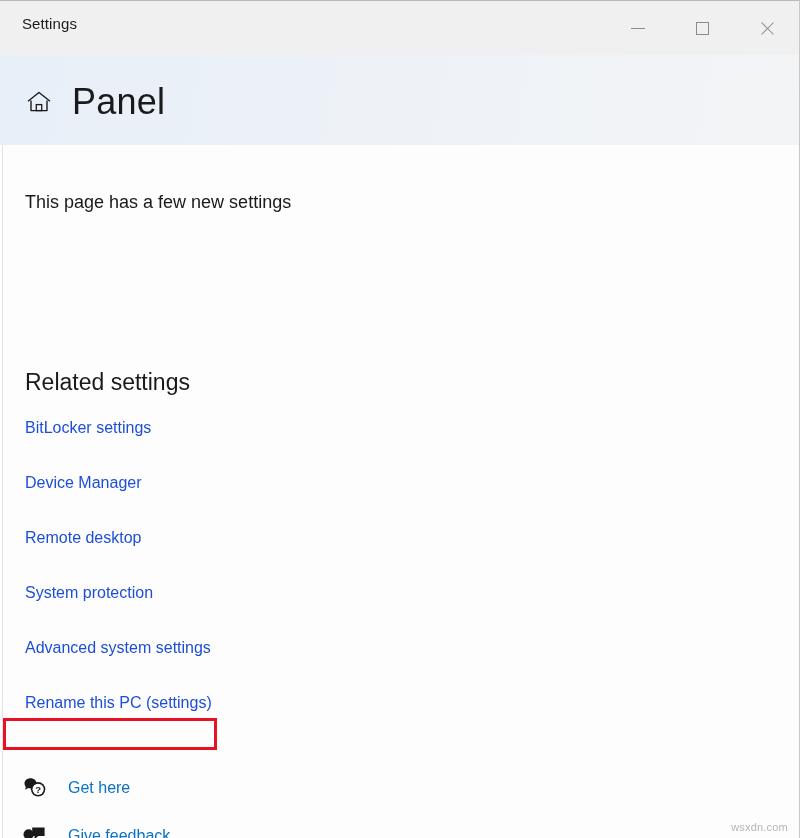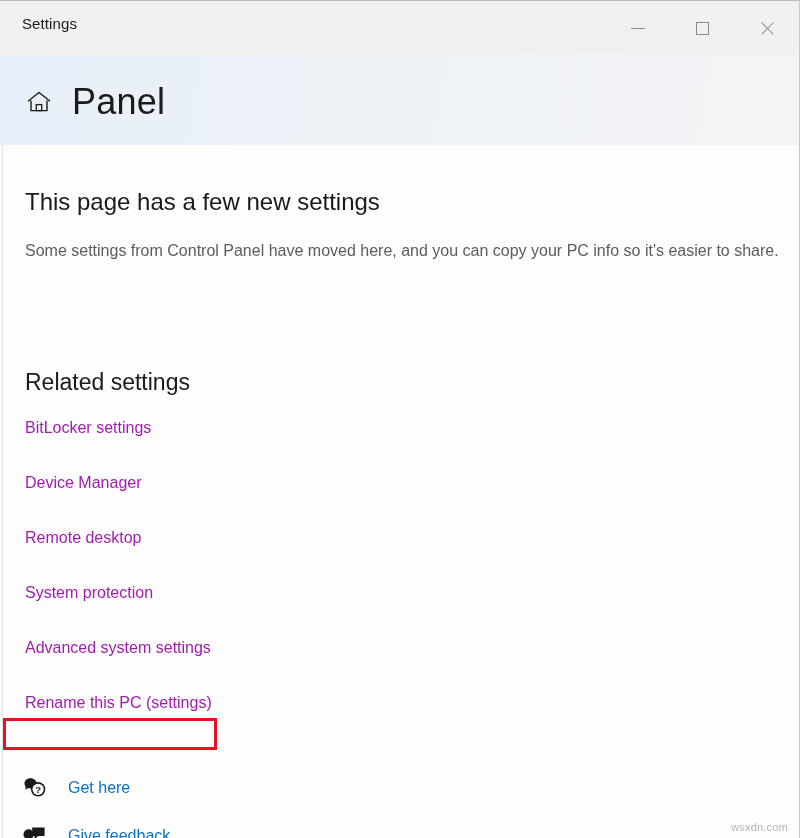--- a/index.html
+++ b/index.html
@@ -152,21 +152,21 @@
     top: 0px;
     width: 1px;
     height: 838px;
     background: #c8c8c8;
   }
 
   #notice-heading {
     position: absolute;
     left: 25px;
     top: 41px;
-    font-size: 24px;
+    font-size: 18px;
     font-weight: 300;
     color: #1a1a1a;
     line-height: 32px;
     white-space: nowrap;
   }
 
   #notice-body {
     position: absolute;
     left: 25px;
     top: 90px;
@@ -192,21 +192,21 @@
   #related-links {
     position: absolute;
     left: 25px;
     top: 272px;
     width: 500px;
   }
 
   .related-link {
     display: block;
     font-size: 16px;
-    color: #a21caf;
+    color: #1d4ed8;
     line-height: 22px;
     margin-bottom: 33px;
     text-decoration: none;
     width: fit-content;
     white-space: nowrap;
     cursor: default;
   }
 
   
   #highlight-box {
@@ -293,21 +293,20 @@
       <path d="M6 12.6 V22.6 H22 V12.6" stroke="#1a1a1a" stroke-width="1.4" fill="none" stroke-linejoin="round"></path>
       <rect x="11.3" y="16.6" width="5.4" height="6" stroke="#1a1a1a" stroke-width="1.3" fill="none"></rect>
     </svg>
   </span>
 
   <div id="page-title">Panel</div>
 
   <div id="content">
 
     <div id="notice-heading">This page has a few new settings</div>
-    <div id="notice-body">Some settings from Control Panel have moved here, and you can copy your PC info so it's easier to share.</div>
 
     <div id="related-heading">Related settings</div>
 
     <div id="related-links">
       <a class="related-link">BitLocker settings</a>
       <a class="related-link">Device Manager</a>
       <a class="related-link">Remote desktop</a>
       <a class="related-link">System protection</a>
       <a class="related-link">Advanced system settings</a>
       <a class="related-link">Rename this PC (settings)</a>

